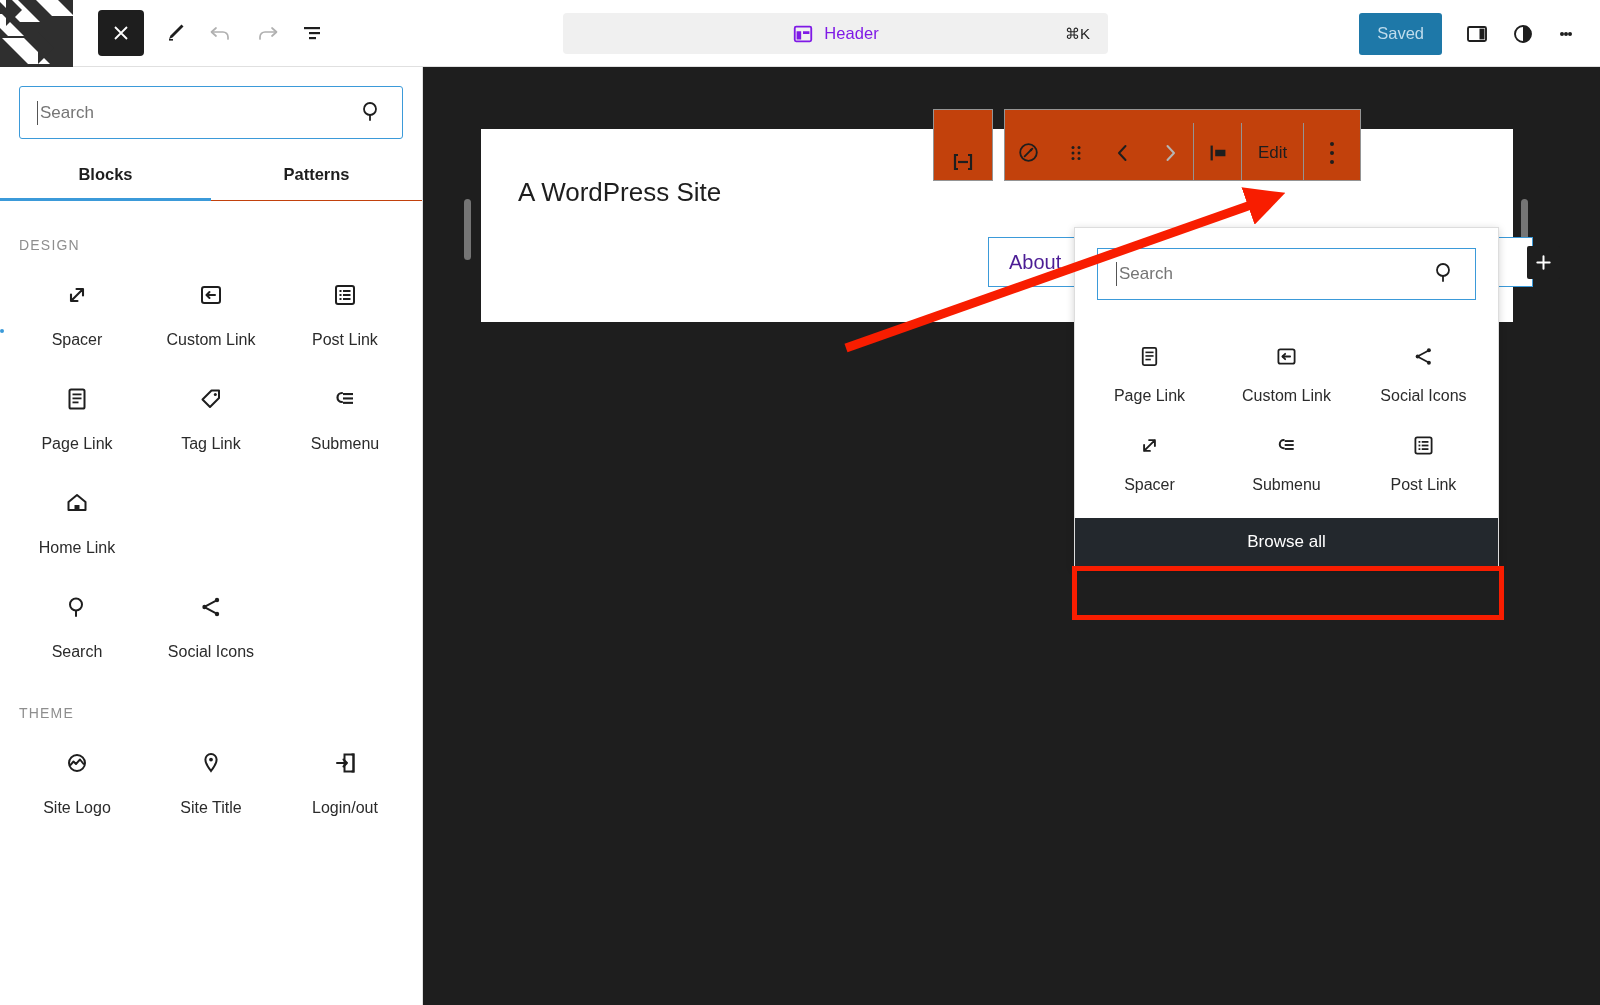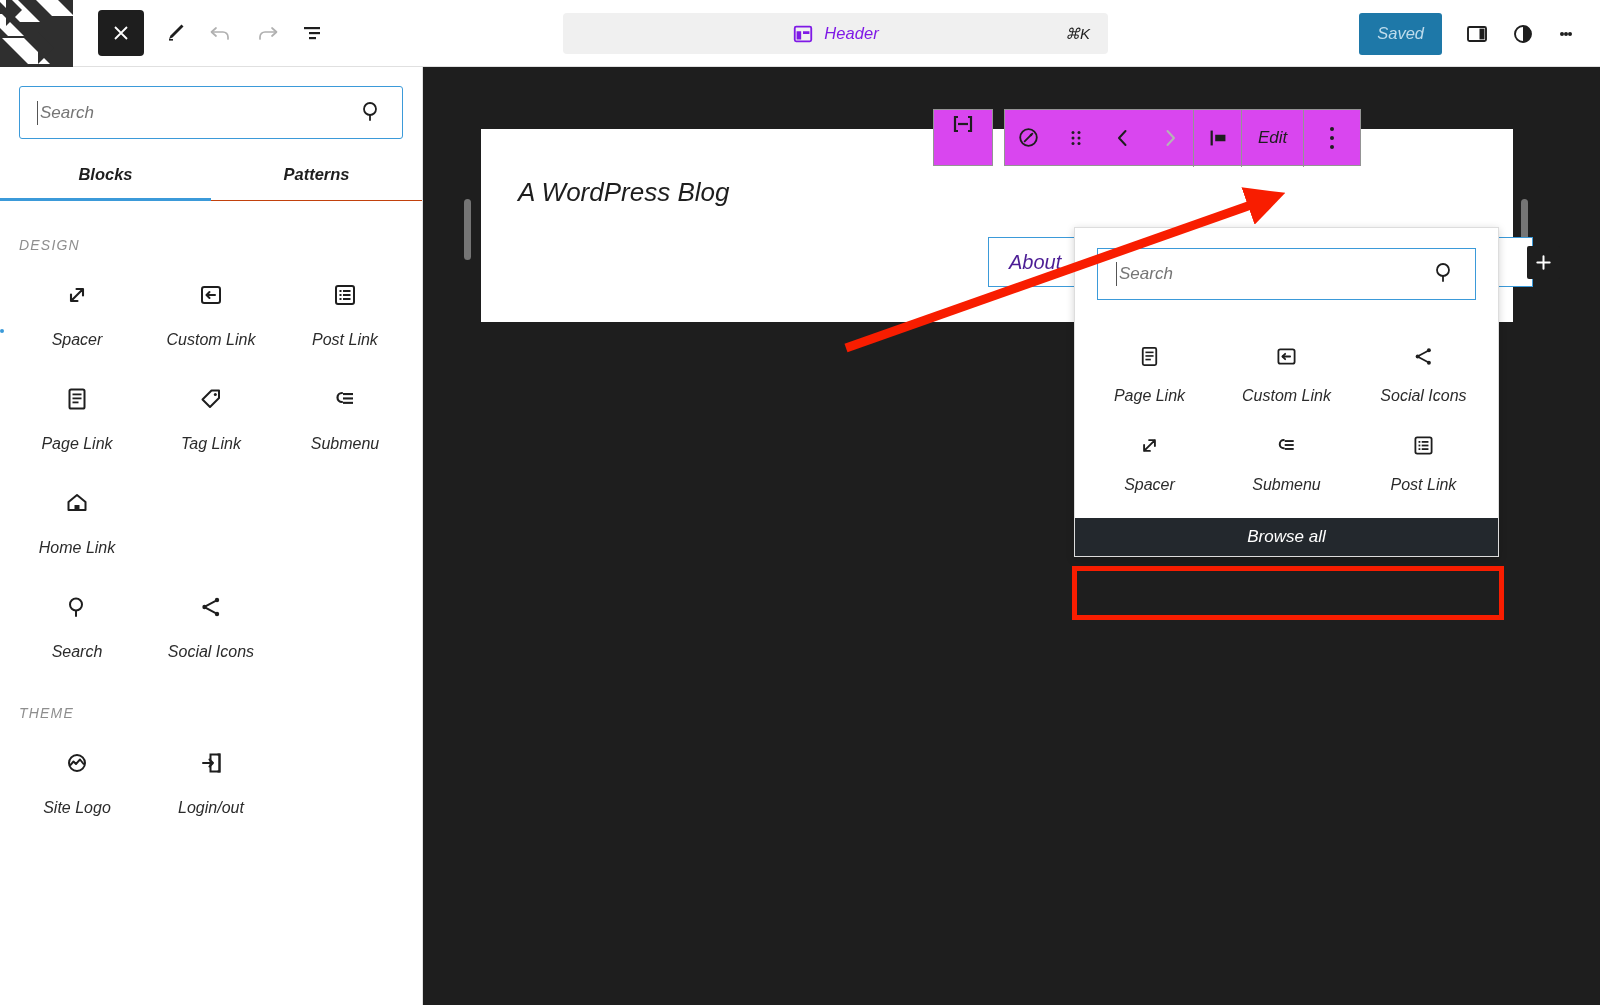--- a/index.html
+++ b/index.html
@@ -1,21 +1,21 @@
 <!DOCTYPE html>
 <html><head>
 <meta charset="utf-8">
 <style>
   * { box-sizing: border-box; margin: 0; padding: 0; }
   html, body {
     width: 1600px; height: 1005px;
     font-family: "Liberation Sans", sans-serif;
     background: #1e1e1e; overflow: hidden;
   }
-  #app { position: relative; width: 1600px; height: 1005px; background: #fff; font-style: italic; }
+  #app { position: relative; width: 1600px; height: 1005px; background: #fff; }
 
   
   .topbar {
     position: absolute; left: 0; top: 0; width: 1600px; height: 67px;
     background: #fff; border-bottom: 1px solid #e0e0e0;
     display: flex; align-items: center;
   }
   .site-logo-tile {
     width: 73px; height: 67px; background: #2f2f2f; overflow: hidden;
     position: relative; flex: 0 0 auto;
@@ -132,22 +132,22 @@
   .plus-btn {
     width: 33px; height: 33px; background: #1e1e1e; border-radius: 2px;
     display: flex; align-items: center; justify-content: center; color: #fff;
   }
   .plus-inline { position: absolute; left: 345px; top: 8px; }
   .plus-end { position: absolute; right: -28px; top: 8px; }
 
   
   .blk-toolbar { position: absolute; left: 510px; top: 42px; display: flex; align-items: flex-start; }
   .tb-group {
-    background: #d946ef; border: 1px solid #949494; height: 57px;
-    display: flex; align-items: flex-start;
+    background: #c2410c; border: 1px solid #949494; height: 72px;
+    display: flex; align-items: flex-end;
   }
   .tb-group.first { width: 60px; justify-content: center; }
   .tb-group.second { margin-left: 11px; }
   .tb-btn {
     width: 47px; height: 55px; display: flex; align-items: center; justify-content: center;
     color: #1e1e1e;
   }
   .tb-btn.dim { color: #b5b5b5; }
   .tb-sep { width: 1px; height: 57px; background: #949494; }
   .tb-edit { padding: 0 16px; font-size: 17px; color: #1e1e1e; display: flex; align-items: center; height: 55px; }
@@ -168,21 +168,21 @@
   .pop-search .ph { padding-left: 21px; font-size: 17px; color: #757575; }
   .pop-search .mag { position: absolute; right: 18px; top: 50%; transform: translateY(-50%); }
   .pop-grid { display: flex; flex-wrap: wrap; padding: 16px 6px 18px 6px; }
   .pop-cell {
     width: 33.333%; padding: 16px 2px 6px 2px;
     display: flex; flex-direction: column; align-items: center;
   }
   .pop-cell .glyph { height: 36px; display: flex; align-items: center; justify-content: center; color: #1e1e1e; }
   .pop-cell .lbl { margin-top: 13px; font-size: 16px; color: #2b2b2b; text-align: center; }
   .browse-all {
-    height: 38px; background: #23282d; color: #fff; font-size: 17px;
+    height: 48px; background: #23282d; color: #fff; font-size: 17px;
     display: flex; align-items: center; justify-content: center;
   }
   .annot-rect {
     position: absolute; left: 1072px; top: 566px; width: 432px; height: 54px;
     border: 5px solid #f81d00; pointer-events: none;
   }
   .annot-arrow { position: absolute; left: 0; top: 0; pointer-events: none; }
 </style>
 </head>
 <body>
@@ -408,37 +408,46 @@
           <svg width="30" height="30" viewBox="0 0 30 30">
             <circle cx="15" cy="15" r="8" fill="none" stroke="#1e1e1e" stroke-width="2"></circle>
             <path d="M8 17.5 L11.5 13.5 L14 16 L18 11.5 L22 16.5" stroke="#1e1e1e" stroke-width="1.9" fill="none" stroke-linejoin="round"></path>
           </svg>
         </span>
         <span class="lbl">Site Logo</span>
       </div>
       <div class="block-cell">
         <span class="glyph">
           <svg width="30" height="30" viewBox="0 0 30 30">
+            <path d="M15 6 a5.6 5.6 0 0 1 5.6 5.6 c0 4.2 -5.6 11.4 -5.6 11.4 s-5.6 -7.2 -5.6 -11.4 A5.6 5.6 0 0 1 15 6 Z" fill="none" stroke="#1e1e1e" stroke-width="2"></path>
+            <circle cx="15" cy="11.6" r="1.9" fill="#1e1e1e"></circle>
+          </svg>
+        </span>
+        <span class="lbl">Site Title</span>
+      </div>
+      <div class="block-cell">
+        <span class="glyph">
+          <svg width="30" height="30" viewBox="0 0 30 30">
             <path d="M21.5 6.5 H23.5 V23.5 H21.5" stroke="#1e1e1e" stroke-width="2" fill="none"></path>
             <rect x="14.5" y="6.5" width="9" height="17" fill="none" stroke="#1e1e1e" stroke-width="2"></rect>
             <path d="M7 15 H17 M13.5 11.5 L17 15 L13.5 18.5" stroke="#1e1e1e" stroke-width="2" fill="none" stroke-linecap="round" stroke-linejoin="round"></path>
           </svg>
         </span>
         <span class="lbl">Login/out</span>
       </div>
     </div>
   </div>
 
   <div class="canvas">
 
     <div class="resize-handle handle-left"></div>
     <div class="resize-handle handle-right"></div>
 
     <div class="header-block">
-      <div class="site-title">A WordPress Blog</div>
+      <div class="site-title">A WordPress Site</div>
 
       <div class="nav-block">
         <span class="nav-item">
           <span>About</span>
         </span>
         <span class="nav-item">
           <span>Portfolio</span>
         </span>
         <span class="nav-item">
           <span>Blog</span>

